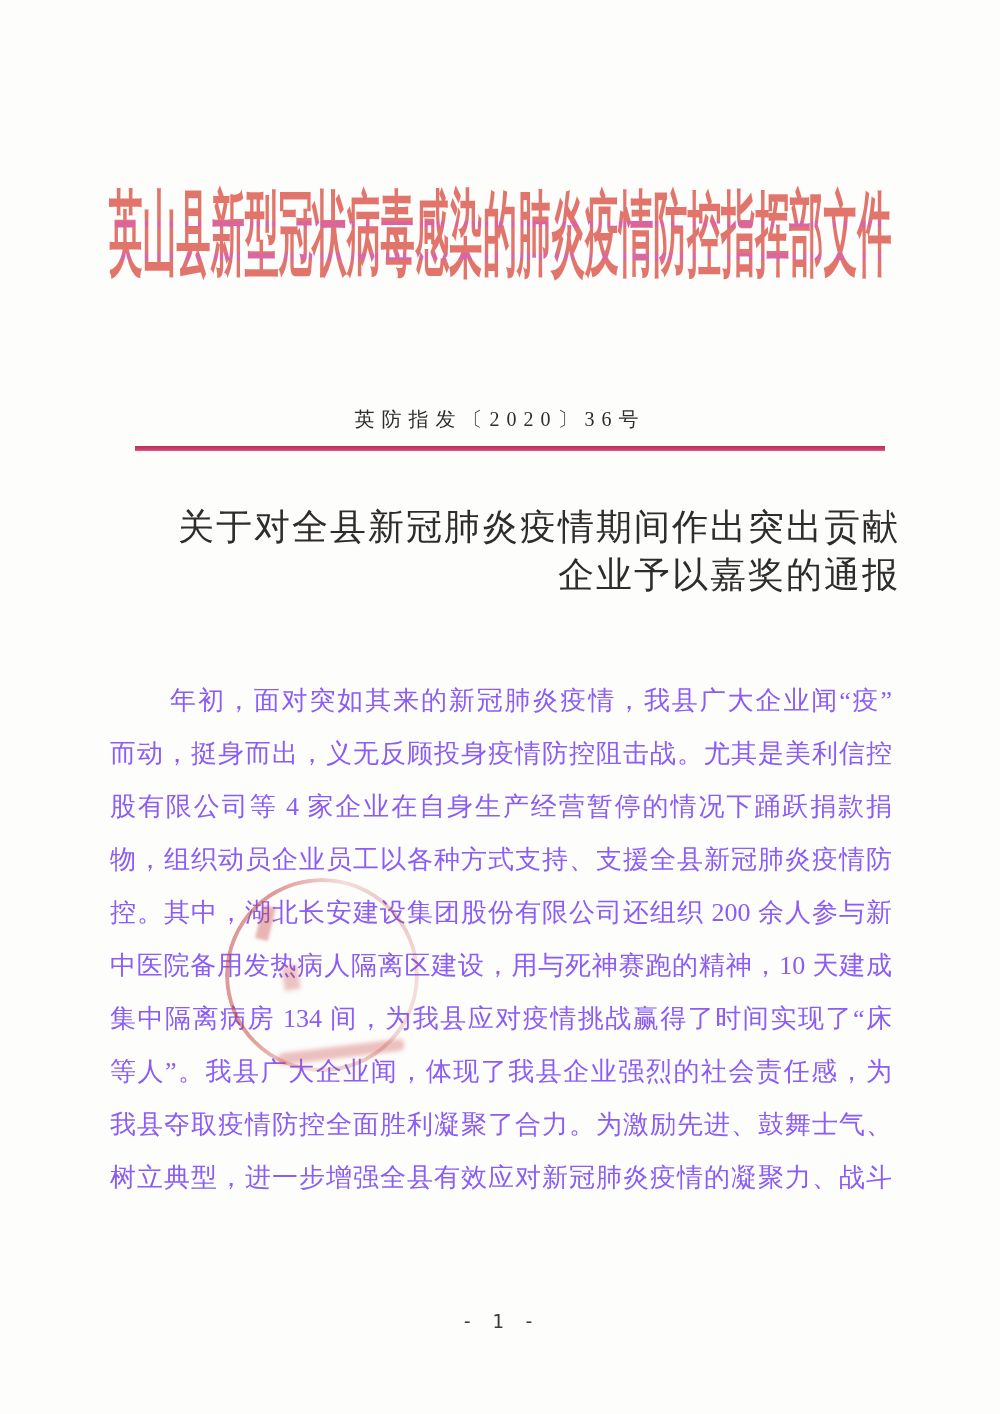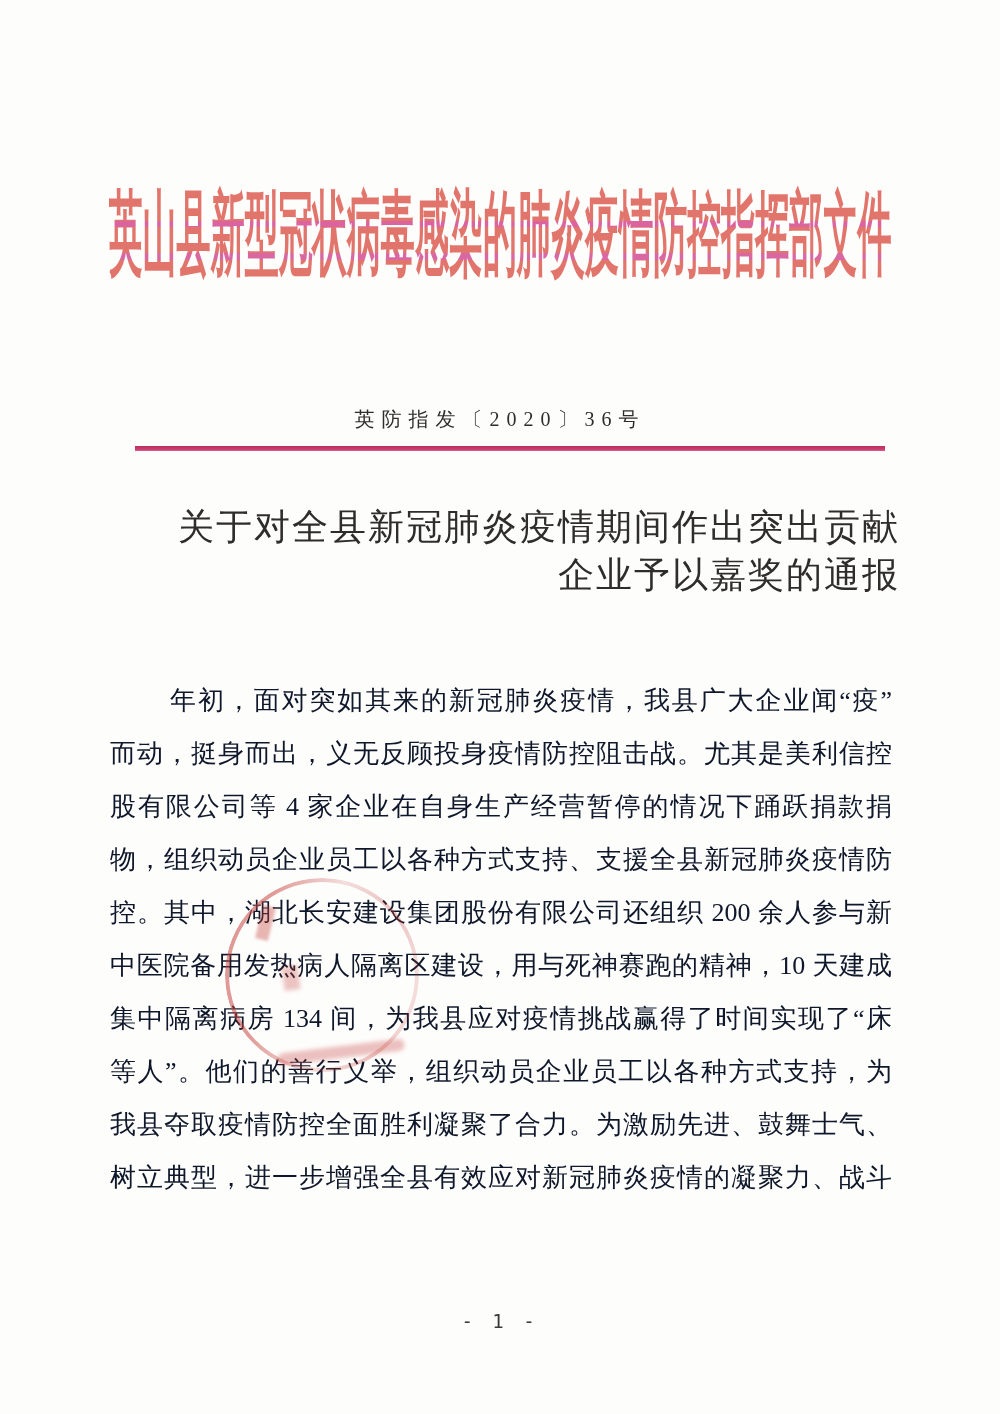--- a/index.html
+++ b/index.html
@@ -89,21 +89,21 @@
     letter-spacing: 2px;
     font-weight: 500;
   }
 
   
   .body-block {
     position: absolute;
     top: 674px;
     left: 110px;
     width: 782px;
-    color: #0f172a;
+    color: #8b5cf6;
   }
   .body-line {
     font-size: 26px;
     line-height: 53px;
     text-align: justify;
     text-align-last: justify;
     white-space: normal;
   }
   .body-line.indent {
     padding-left: 60px;
@@ -191,21 +191,21 @@
   </div>
 
   <div class="body-block">
     <div class="body-line indent">年初，面对突如其来的新冠肺炎疫情，我县广大企业闻“疫”</div>
     <div class="body-line">而动，挺身而出，义无反顾投身疫情防控阻击战。尤其是美利信控</div>
     <div class="body-line">股有限公司等 4 家企业在自身生产经营暂停的情况下踊跃捐款捐</div>
     <div class="body-line">物，组织动员企业员工以各种方式支持、支援全县新冠肺炎疫情防</div>
     <div class="body-line">控。其中，湖北长安建设集团股份有限公司还组织 200 余人参与新</div>
     <div class="body-line">中医院备用发热病人隔离区建设，用与死神赛跑的精神，10 天建成</div>
     <div class="body-line">集中隔离病房 134 间，为我县应对疫情挑战赢得了时间实现了“床</div>
-    <div class="body-line">等人”。他们的善行义举，组织动员企业员工以各种方式支持，为</div>
+    <div class="body-line">等人”。我县广大企业闻，体现了我县企业强烈的社会责任感，为</div>
     <div class="body-line">我县夺取疫情防控全面胜利凝聚了合力。为激励先进、鼓舞士气、</div>
     <div class="body-line">树立典型，进一步增强全县有效应对新冠肺炎疫情的凝聚力、战斗</div>
   </div>
 
   <div class="stamp">
     <div class="stamp-ring"></div>
     <div class="stamp-mark-a"></div>
     <div class="stamp-mark-b"></div>
     <div class="stamp-smear"></div>
   </div>

